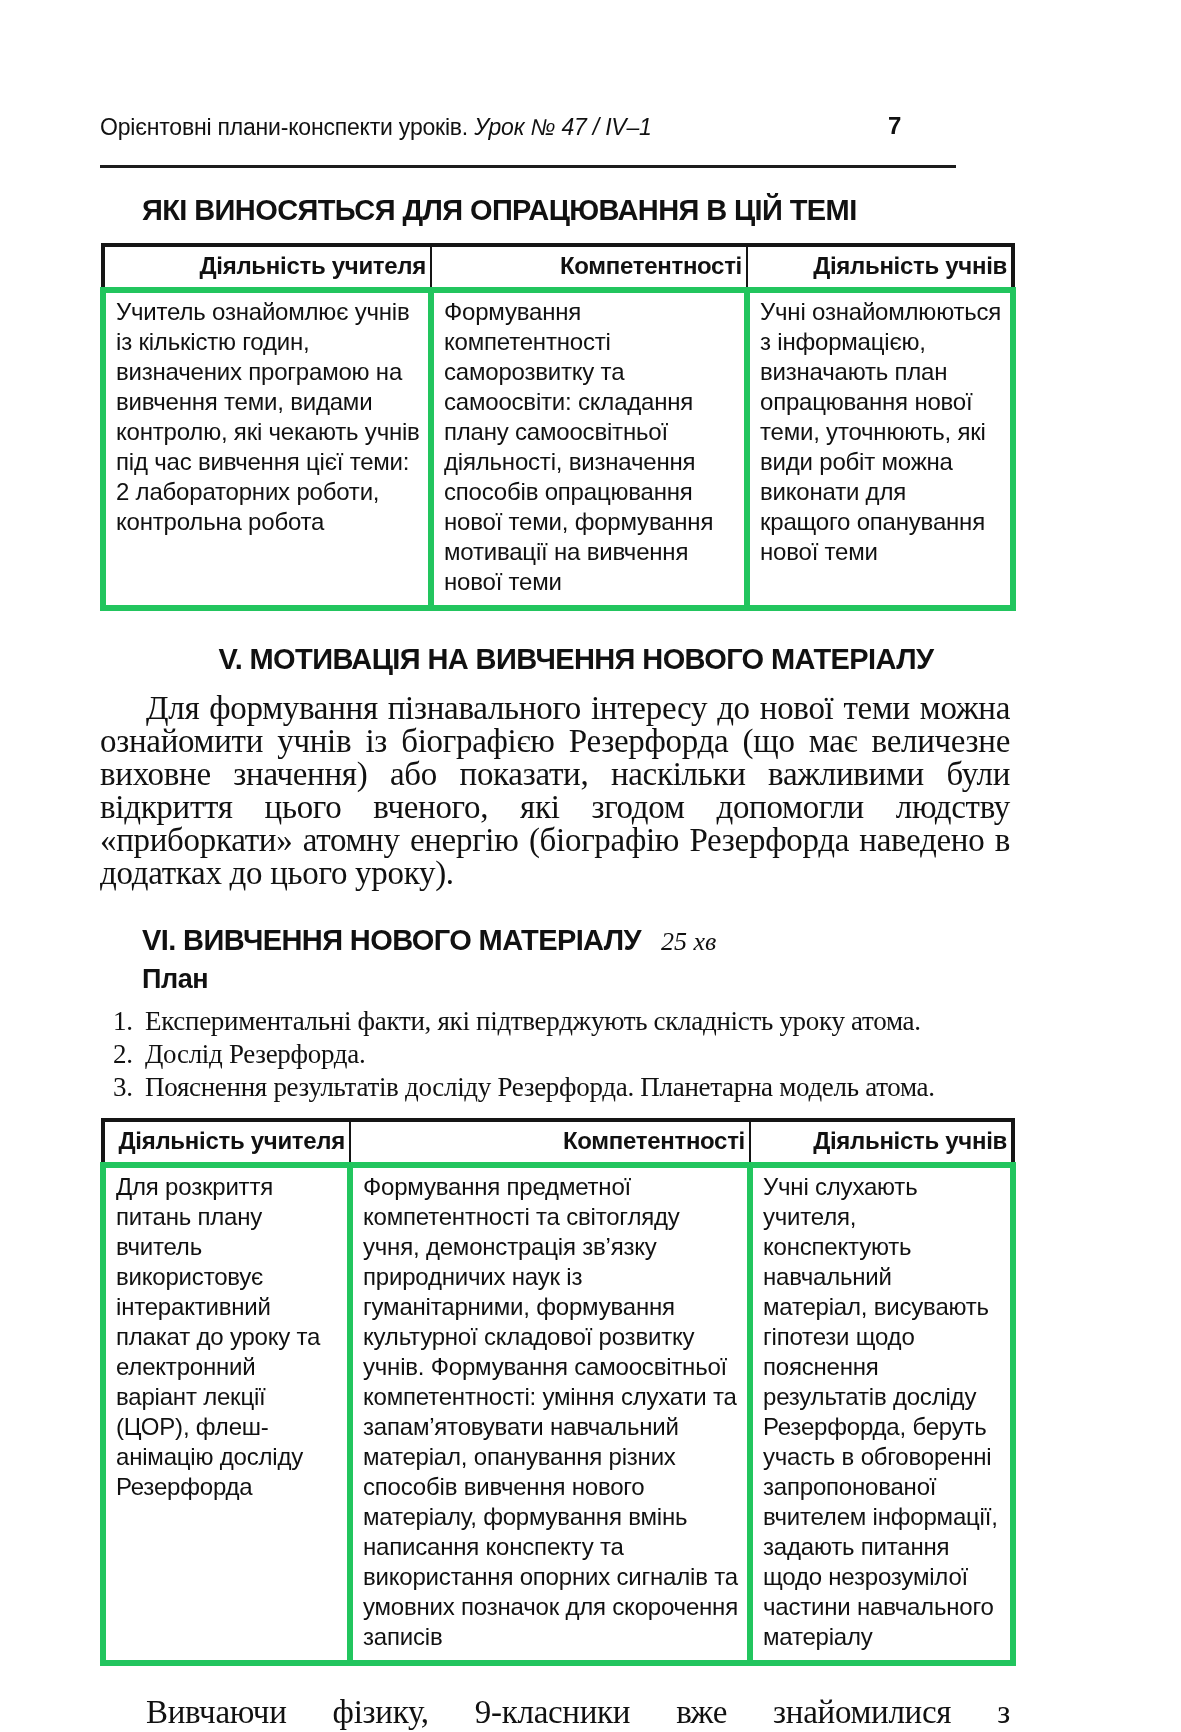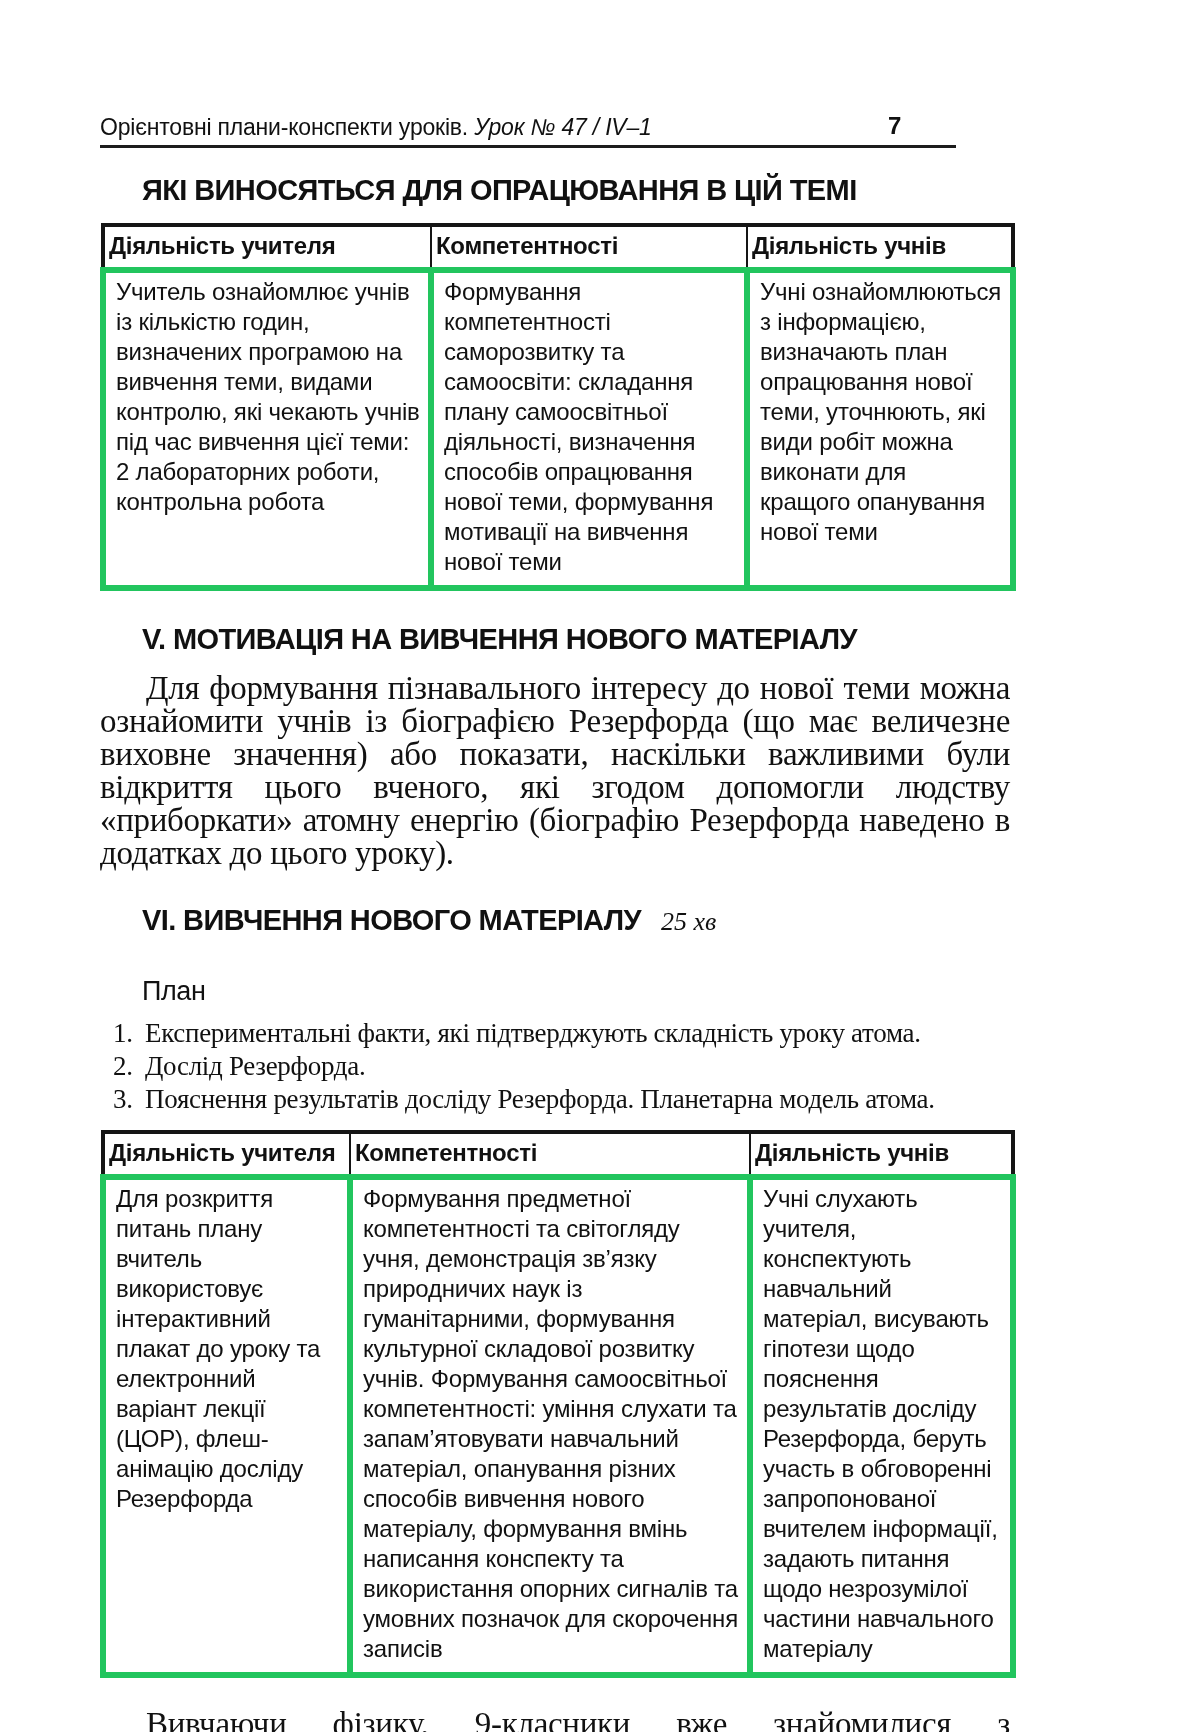--- a/index.html
+++ b/index.html
@@ -7,56 +7,56 @@
   body {
     width:1181px; height:1732px; position:relative;
     color:#111; font-family:"Liberation Sans", sans-serif;
     overflow:hidden;
   }
   .content { position:absolute; left:100px; top:0; width:910px; }
 
   
   .running-head {
     margin-top:114px; width:856px; position:relative;
-    border-bottom:3px solid #1c1c1c; padding-bottom:4px;
+    border-bottom:3px solid #1c1c1c; padding-bottom:24px;
     font-size:23px; letter-spacing:-0.2px; white-space:nowrap;
   }
   .running-head .it { font-style:italic; }
   .page-num {
     position:absolute; left:788px; top:-2px;
     font-weight:bold; font-size:24px;
   }
 
   
   .sec-heading {
     font-weight:bold; font-size:29px; line-height:37px;
     letter-spacing:-0.6px; padding-left:42px;
   }
   .sec-heading.h4 { margin-top:24px; }
-  .sec-heading.h5 { margin-top:30px; }
+  .sec-heading.h5 { margin-top:30px;text-align:center; }
   .sec-heading.h6 { margin-top:32px; }
   .duration {
     font-family:"Liberation Serif", serif; font-style:italic;
     font-weight:normal; font-size:26px; letter-spacing:0;
     margin-left:20px;
   }
   .plan-title {
-    font-weight:normal; font-size:27px; letter-spacing:-0.4px;
-    padding-left:42px; margin-top:36px;
+    font-weight:bold; font-size:27px; letter-spacing:-0.4px;
+    padding-left:42px; margin-top:4px;
   }
 
   
   table.activity {
     width:910px; border-collapse:collapse; margin-top:14px;
     border:4px solid #151515;
     font-size:24px; table-layout:fixed;
   }
   table.activity th {
     border:2px solid #151515; border-bottom:3px solid #151515;
-    font-weight:bold; text-align:left; padding:5px 4px 7px 4px;
+    font-weight:bold; text-align:right; padding:5px 4px 7px 4px;
     font-size:24px; letter-spacing:-0.3px;
   }
   table.activity td {
     border:6px solid #22c55e; vertical-align:top;
     padding:4px 8px 8px 10px; line-height:30px; letter-spacing:-0.2px;
   }
 
   
   .body-par {
     font-family:"Liberation Serif", serif; font-size:33px;

